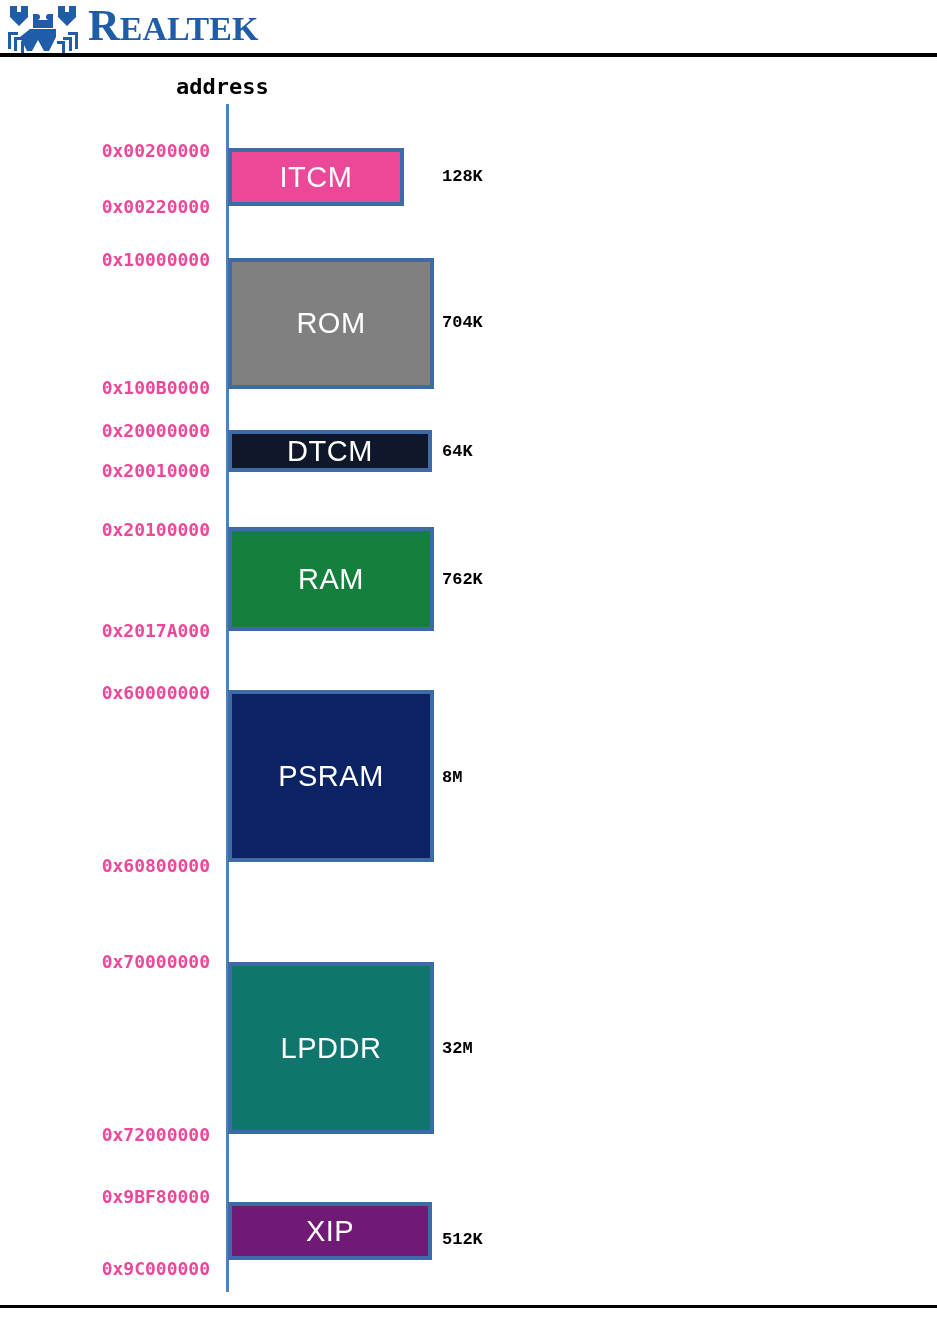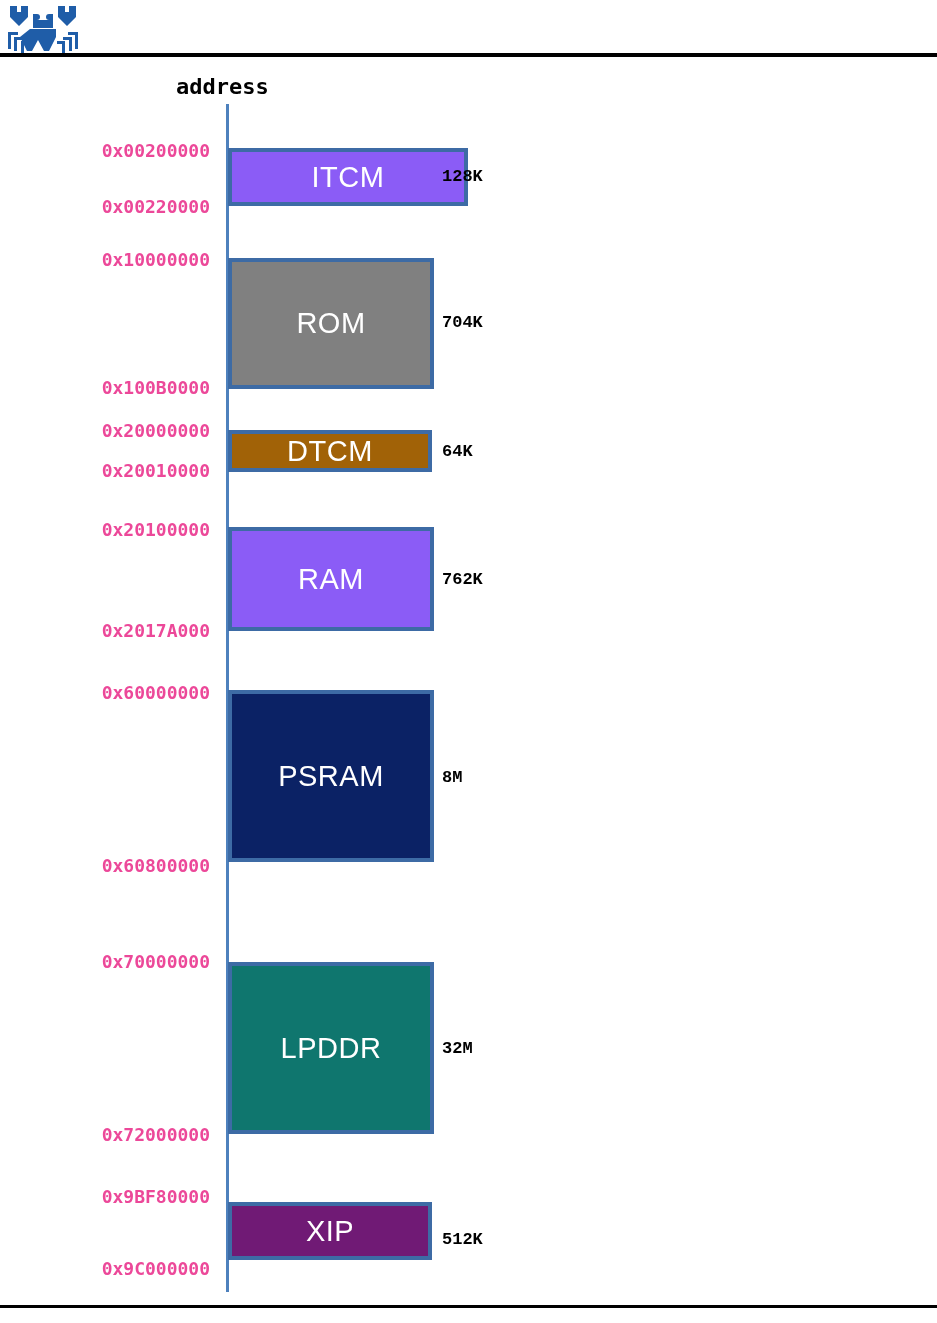--- a/index.html
+++ b/index.html
@@ -148,20 +148,21 @@
         <path d="M8 33 h9 v3 h-6 v11 h-3 z"></path>
         <path d="M15 37 h8 v3 h-5 v10 h-3 z"></path>
 
         <path d="M72 28 h-10 v3 h7 v14 h3 z"></path>
         <path d="M66 33 h-9 v3 h6 v11 h3 z"></path>
         <path d="M59 37 h-8 v3 h5 v10 h3 z"></path>
       </g>
     </svg>
   </div>
 
+  <div id="logo-wordmark"><span class="cap">R</span><span class="small">EALTEK</span></div>
 
   <div id="header-rule"></div>
 </div>
 
 <div id="diagram">
 
   <div id="axis-title">address</div>
   <div id="axis-line"></div>
 
   <div id="address-ticks">
@@ -174,30 +175,30 @@
       <div class="addr-label" style="top: 519px;">0x20100000</div>
       <div class="addr-label" style="top: 620px;">0x2017A000</div>
       <div class="addr-label" style="top: 682px;">0x60000000</div>
       <div class="addr-label" style="top: 855px;">0x60800000</div>
       <div class="addr-label" style="top: 951px;">0x70000000</div>
       <div class="addr-label" style="top: 1124px;">0x72000000</div>
       <div class="addr-label" style="top: 1186px;">0x9BF80000</div>
       <div class="addr-label" style="top: 1258px;">0x9C000000</div>
     </div>
   <div id="memory-blocks">
-      <div class="mem-block" style="left: 228px; top: 148px; width: 240px; height: 58px; background: #8b5cf6; border-color: rgb(61, 107, 165);">
+      <div class="mem-block" style="left: 228px; top: 148px; width: 176px; height: 58px; background: #ec4899; border-color: rgb(61, 107, 165);">
         <span class="block-label">ITCM</span>
       </div>
       <div class="mem-block" style="left: 228px; top: 258px; width: 206px; height: 131px; background: rgb(128, 128, 128); border-color: rgb(61, 107, 165);">
         <span class="block-label">ROM</span>
       </div>
-      <div class="mem-block" style="left: 228px; top: 430px; width: 204px; height: 42px; background: #a16207; border-color: rgb(61, 107, 165);">
+      <div class="mem-block" style="left: 228px; top: 430px; width: 204px; height: 42px; background: #0f172a; border-color: rgb(61, 107, 165);">
         <span class="block-label">DTCM</span>
       </div>
-      <div class="mem-block" style="left: 228px; top: 527px; width: 206px; height: 104px; background: #8b5cf6; border-color: rgb(61, 107, 165);">
+      <div class="mem-block" style="left: 228px; top: 527px; width: 206px; height: 104px; background: #15803d; border-color: rgb(61, 107, 165);">
         <span class="block-label">RAM</span>
       </div>
       <div class="mem-block" style="left: 228px; top: 690px; width: 206px; height: 172px; background: rgb(11, 34, 101); border-color: rgb(61, 107, 165);">
         <span class="block-label">PSRAM</span>
       </div>
       <div class="mem-block" style="left: 228px; top: 962px; width: 206px; height: 172px; background: #0f766e; border-color: rgb(61, 107, 165);">
         <span class="block-label">LPDDR</span>
       </div>
       <div class="mem-block" style="left: 228px; top: 1202px; width: 204px; height: 58px; background: #701a75; border-color: rgb(61, 107, 165);">
         <span class="block-label">XIP</span>

